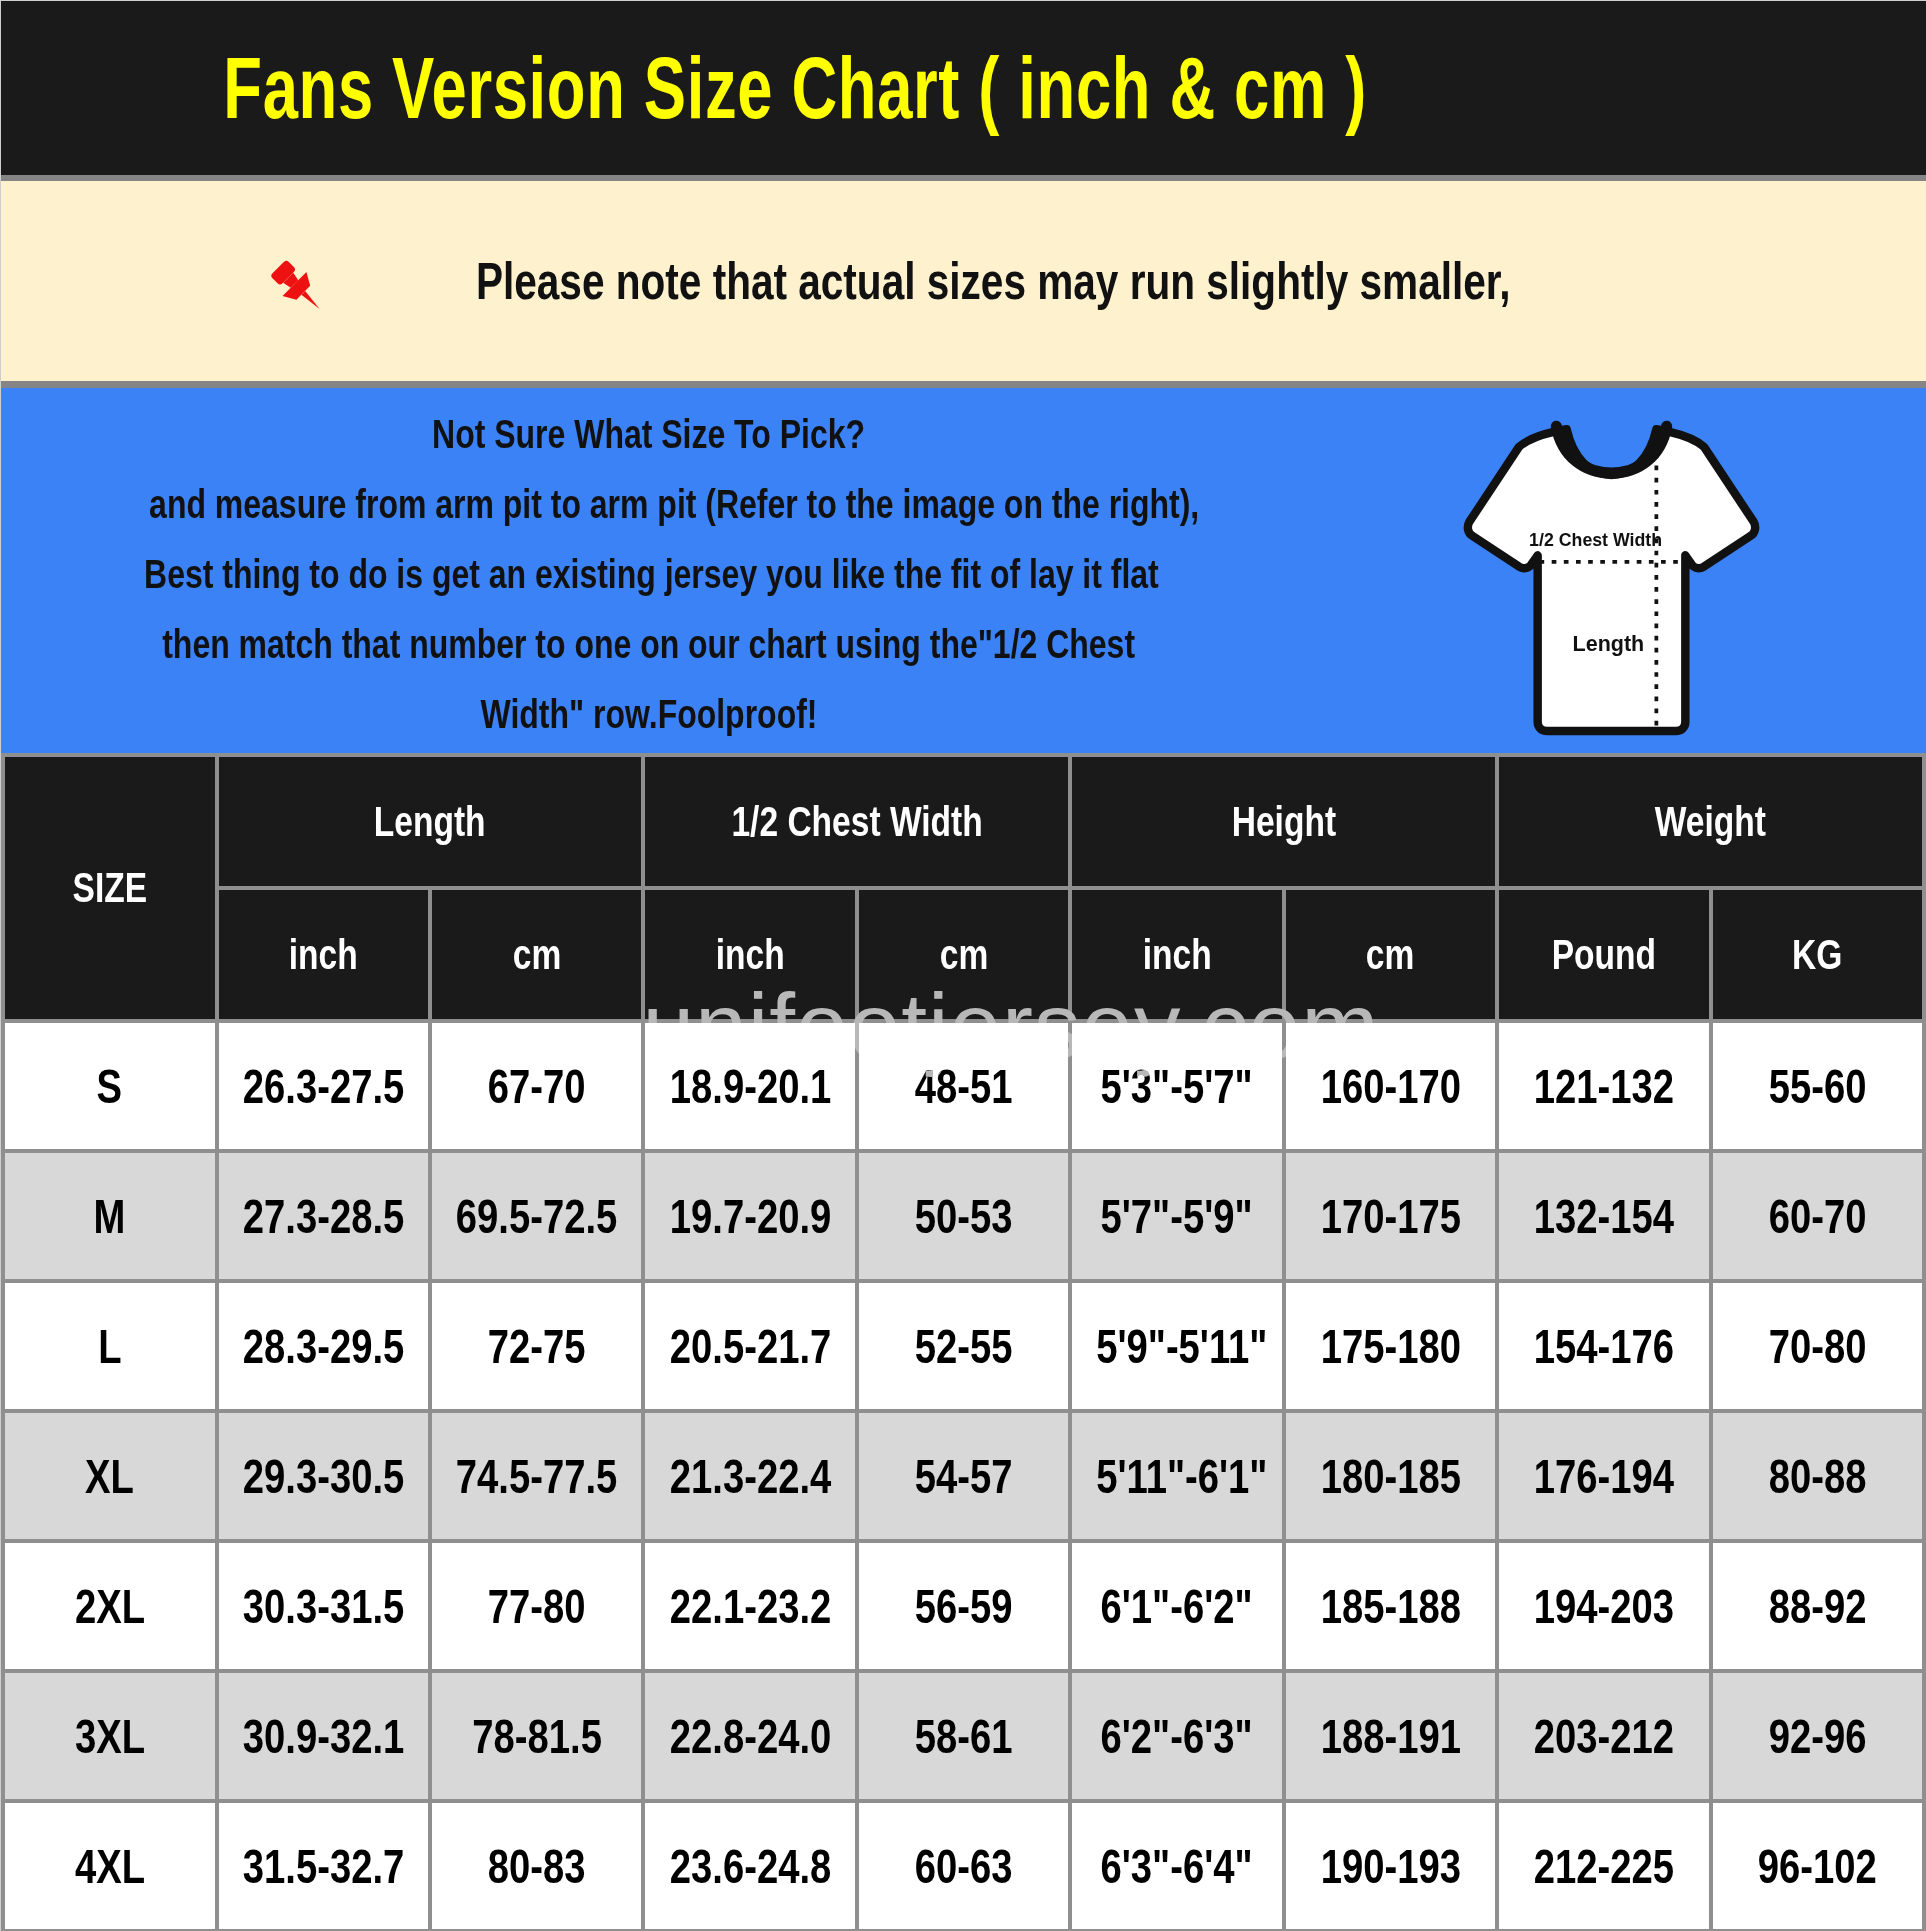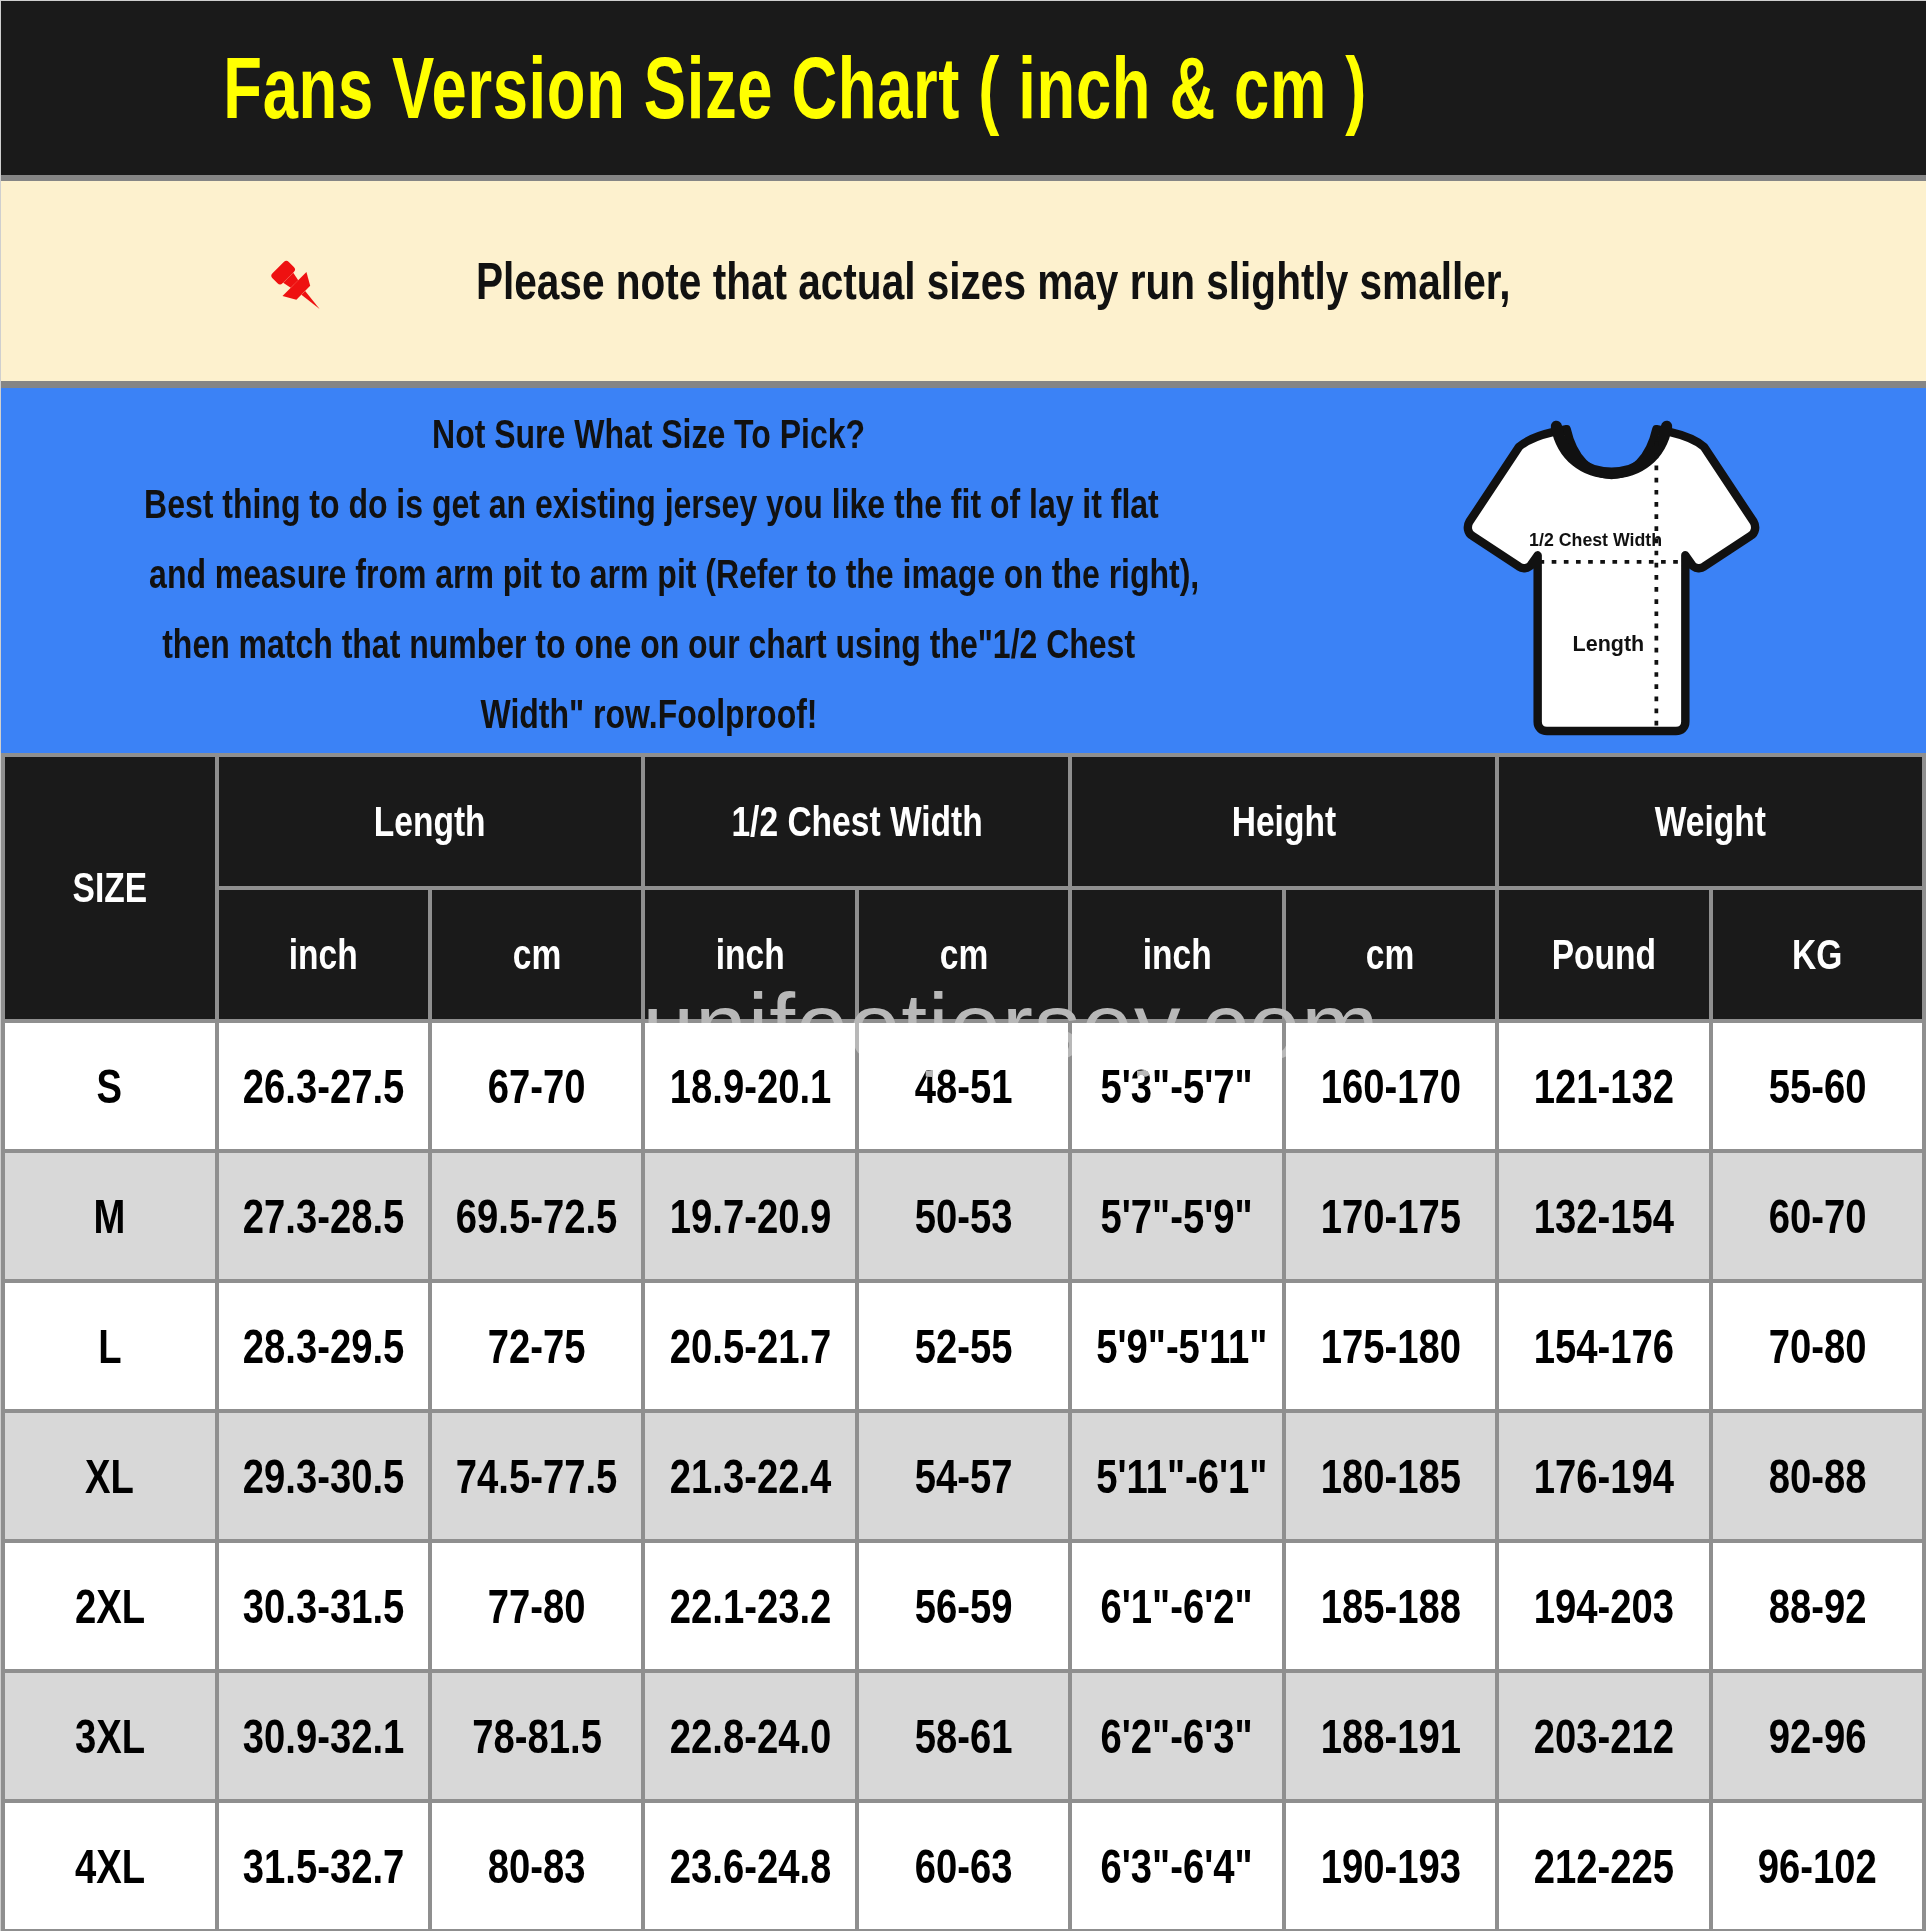--- a/index.html
+++ b/index.html
@@ -99,22 +99,22 @@
       </svg>
       <span class="cond">Please note that actual sizes may run slightly smaller,</span>
     </div>
   </div>
 
   <div class="divider"></div>
 
   <div class="band-guide">
     <div class="guide-text">
       <div><span class="cond">Not Sure What Size To Pick?</span></div>
+      <div><span class="cond">and measure from arm pit to arm pit (Refer to the image on the right),</span></div>
       <div><span class="cond">Best thing to do is get an existing jersey you like the fit of lay it flat</span></div>
-      <div><span class="cond">and measure from arm pit to arm pit (Refer to the image on the right),</span></div>
       <div><span class="cond">then match that number to one on our chart using the"1/2 Chest</span></div>
       <div><span class="cond">Width" row.Foolproof!</span></div>
     </div>
     <div class="shirt-wrap">
       <svg class="shirt-svg" width="309" height="329" viewBox="0 0 330 352">
 
         <path d="M103,16 C90,19 74,25 66,32 L13,112 C10,117 11,124 16,127 L66,160 C70,163 76,162 79,158 L86,148 L86,326 C86,332 90,336 96,336 L234,336 C240,336 244,332 244,326 L244,148 L251,158 C254,162 260,163 264,160 L314,127 C319,124 320,117 317,112 L264,32 C256,25 240,19 227,16 L213,13 C206,44 188,62 165,62 C142,62 124,44 117,13 Z" fill="#ffffff" stroke="#111" stroke-width="9" stroke-linejoin="round"></path>
 
         <path d="M106,10 C112,42 136,60 165,60 C194,60 218,42 224,10" fill="none" stroke="#111" stroke-width="12" stroke-linecap="round"></path>
 

